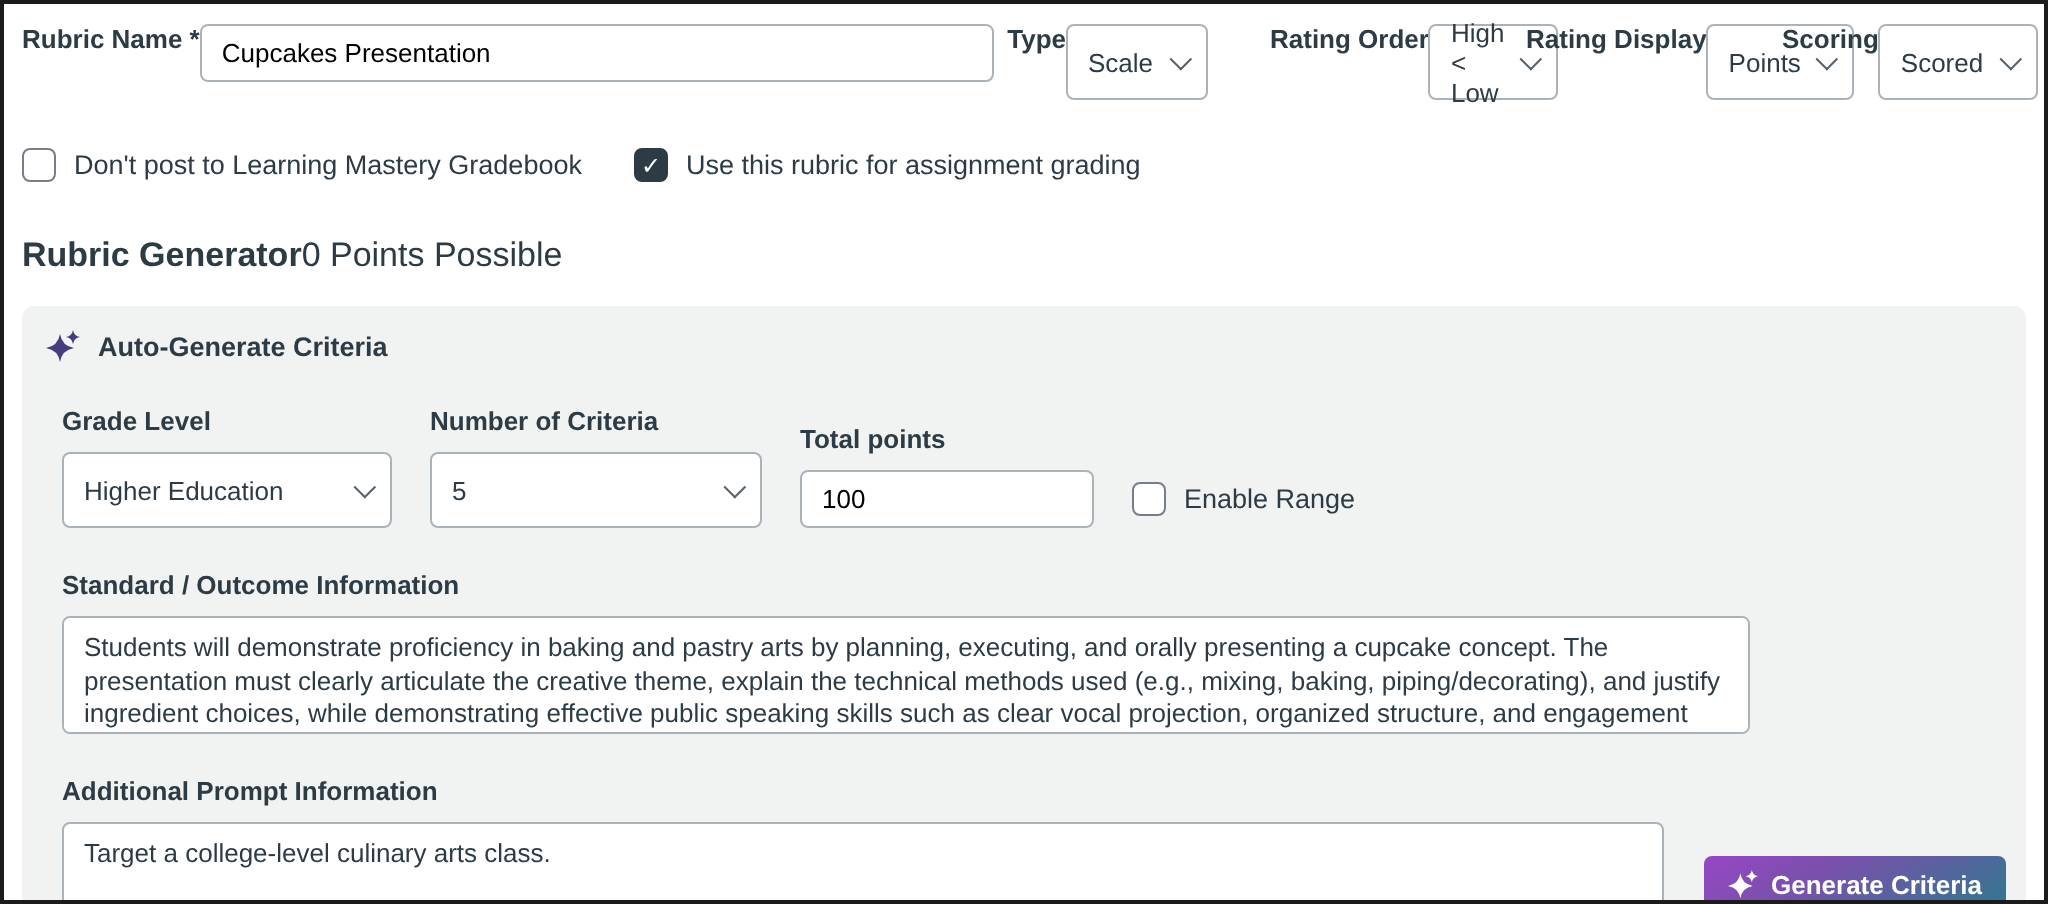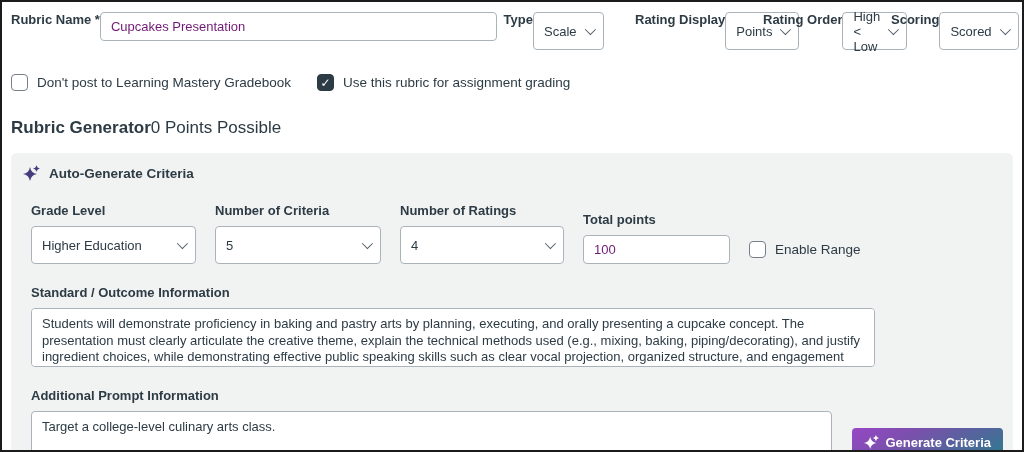--- a/index.html
+++ b/index.html
@@ -29,21 +29,21 @@
     margin-bottom: 8px;
     white-space: nowrap;
   }
   .text-input {
     height: 29px;
     border: 1px solid #aab3ba;
     border-radius: 4px;
     background: #fff;
     font-family: inherit;
     font-size: 13px;
-    color: #701a75;
+    color: #000000;
     padding: 0 10px;
     outline: none;
     width: 100%;
   }
   .select {
     height: 29px;
     border: 1px solid #aab3ba;
     border-radius: 4px;
     background: #fff;
     font-size: 13px;
@@ -188,31 +188,31 @@
       <span class="field-label">Rubric Name *</span>
       <input class="text-input" type="text" value="Cupcakes Presentation" style="">
     </div>
     <div class="field w-type">
       <span class="field-label">Type</span>
       <div class="select">
         <span>Scale</span>
         <span class="chevron"></span>
       </div>
     </div>
+    <div class="field w-rorder">
+      <span class="field-label">Rating Order</span>
+      <div class="select">
+        <span>High &lt; Low</span>
+        <span class="chevron"></span>
+      </div>
+    </div>
     <div class="field w-rdisp">
       <span class="field-label">Rating Display</span>
       <div class="select">
         <span>Points</span>
-        <span class="chevron"></span>
-      </div>
-    </div>
-    <div class="field w-rorder">
-      <span class="field-label">Rating Order</span>
-      <div class="select">
-        <span>High &lt; Low</span>
         <span class="chevron"></span>
       </div>
     </div>
     <div class="field w-scoring">
       <span class="field-label">Scoring</span>
       <div class="select">
         <span>Scored</span>
         <span class="chevron"></span>
       </div>
     </div>
@@ -252,27 +252,20 @@
         <span class="field-label">Grade Level</span>
         <div class="select">
           <span>Higher Education</span>
           <span class="chevron"></span>
         </div>
       </div>
       <div class="panel-field pf-gap w-crit">
         <span class="field-label">Number of Criteria</span>
         <div class="select">
           <span>5</span>
-          <span class="chevron"></span>
-        </div>
-      </div>
-      <div class="panel-field pf-gap w-rate">
-        <span class="field-label">Number of Ratings</span>
-        <div class="select">
-          <span>4</span>
           <span class="chevron"></span>
         </div>
       </div>
       <div class="panel-field w-total">
         <span class="field-label">Total points</span>
         <input class="text-input" type="text" value="100" style="">
       </div>
       <div class="enable-range">
         <div class="check-item">
           <span class="checkbox"></span>

